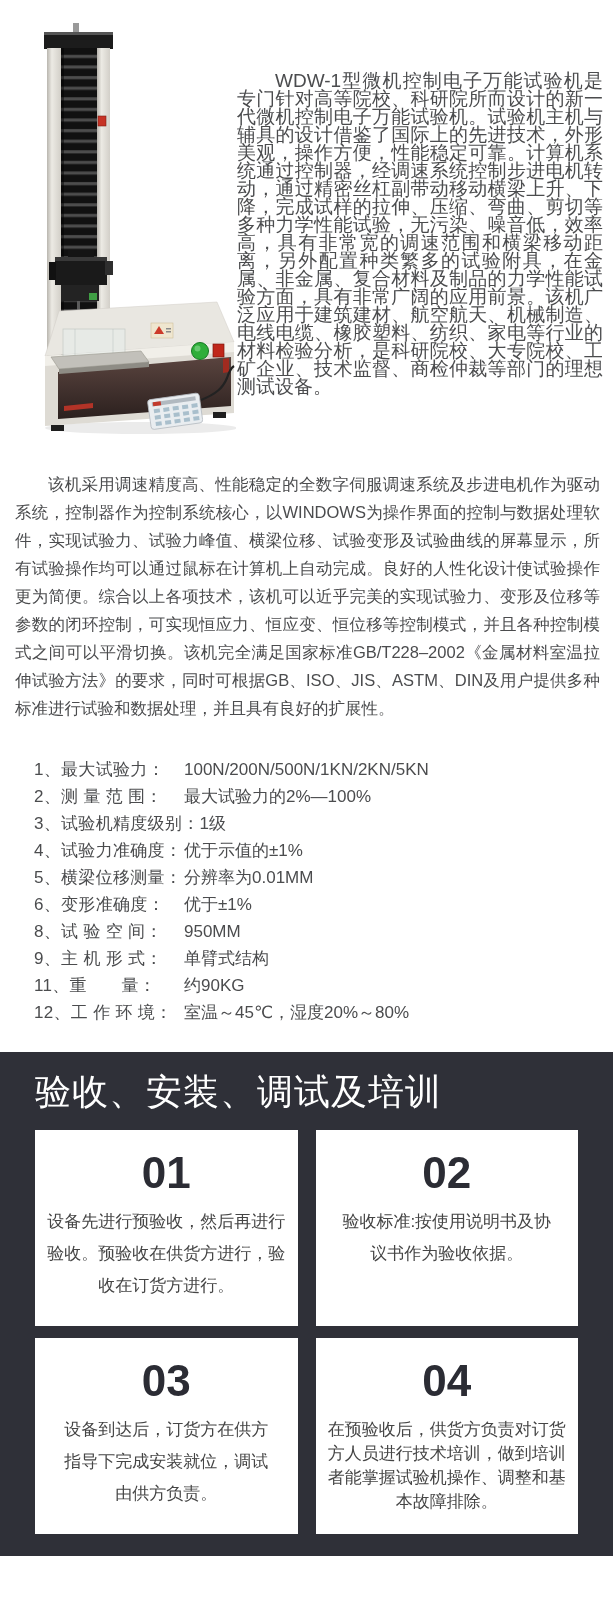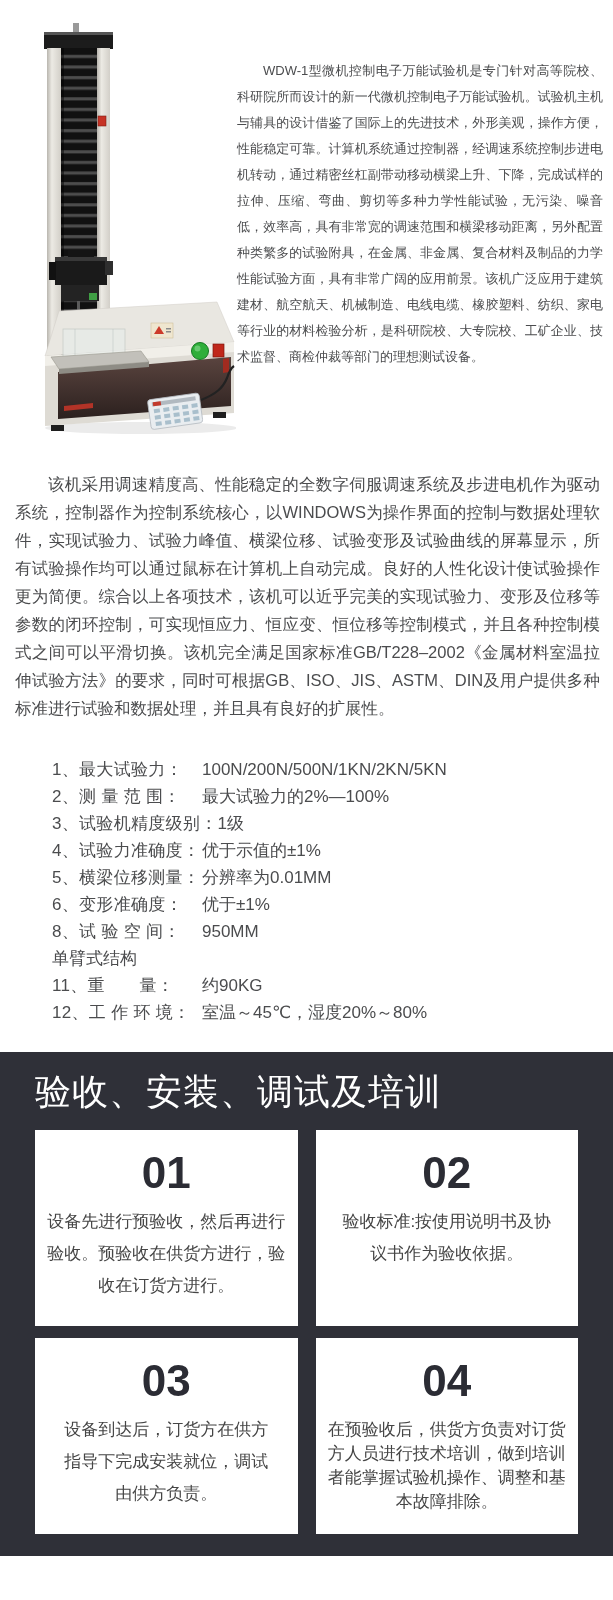--- a/index.html
+++ b/index.html
@@ -8,32 +8,32 @@
     width:613px; margin:0 auto;
     font-family:"Liberation Sans","DejaVu Sans",sans-serif;
     color:#4b4c4e;
   }
   .page { width:613px; background:#fff; }
 
   
   .top { position:relative; height:452px; }
   .figure { position:absolute; left:24px; top:14px; width:212px; height:424px; }
   .intro {
-    position:absolute; left:237px; top:58px; width:366px;
-    font-size:13px; line-height:26px; text-align:justify; text-indent:2em;
+    position:absolute; left:237px; top:72px; width:366px;
+    font-size:19px; line-height:18px; text-align:justify; text-indent:2em;
   }
 
   
   .overview {
     margin:18px 13px 0 15px;
     font-size:16.5px; line-height:28px; text-align:justify; text-indent:2em;
   }
 
   
-  .specs { list-style:none; margin:34px 0 0 52px; font-size:17px; }
+  .specs { list-style:none; margin:34px 0 0 34px; font-size:17px; }
   .spec-row { display:flex; line-height:27px; white-space:nowrap; }
   .spec-label { min-width:150px; letter-spacing:.3px; }
 
   
   .service { margin-top:26px; background:#2f3038; padding:16px 35px 22px; }
   .service-title {
     font-size:36px; font-weight:500; color:#ffffff; text-align:left;
     line-height:48px; letter-spacing:1px;
   }
   .cards { margin-top:14px; display:grid; grid-template-columns:1fr 1fr; gap:12px 18px; }
@@ -178,20 +178,21 @@
       </li>
     <li class="spec-row">
         <span class="spec-label">6、变形准确度：</span>
         <span class="spec-value">优于±1%</span>
       </li>
     <li class="spec-row">
         <span class="spec-label">8、试 验 空 间：</span>
         <span class="spec-value">950MM</span>
       </li>
     <li class="spec-row">
+        <span class="spec-label">9、主 机 形 式：</span>
         <span class="spec-value">单臂式结构</span>
       </li>
     <li class="spec-row">
         <span class="spec-label">11、重　　量：</span>
         <span class="spec-value">约90KG</span>
       </li>
     <li class="spec-row">
         <span class="spec-label">12、工 作 环 境：</span>
         <span class="spec-value">室温～45℃，湿度20%～80%</span>
       </li>

